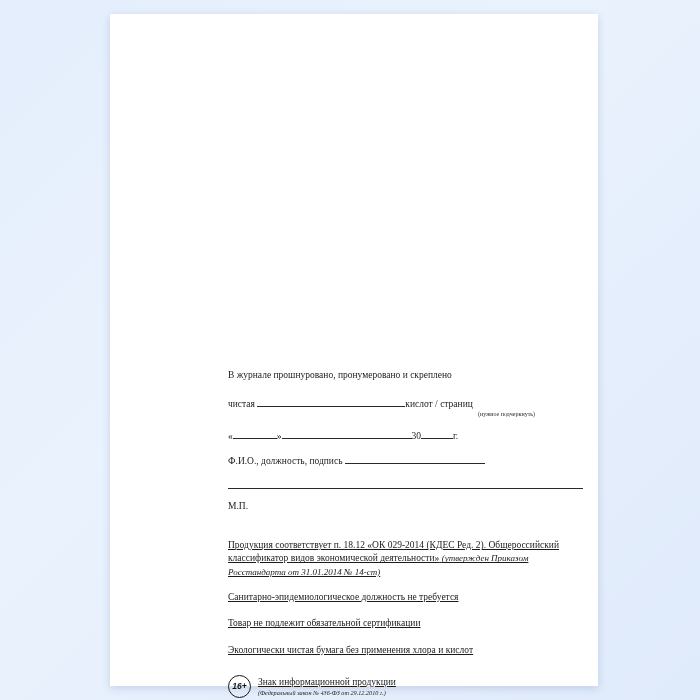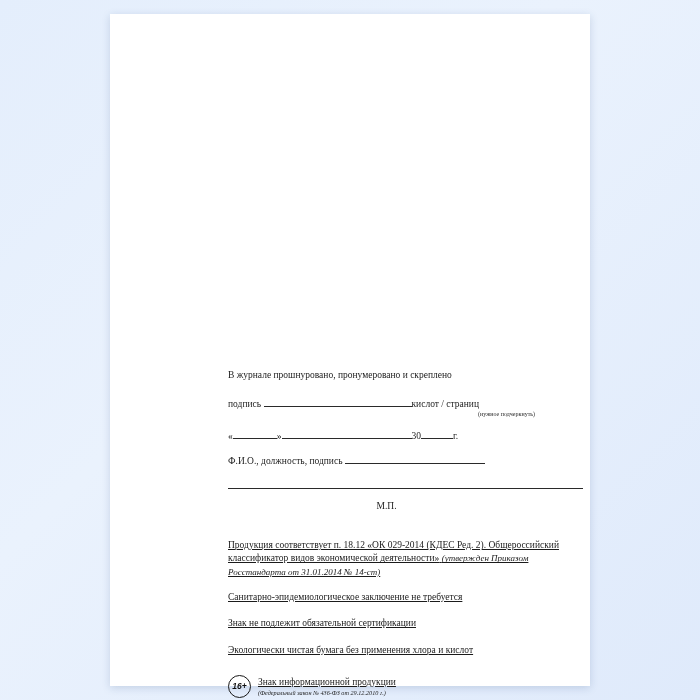--- a/index.html
+++ b/index.html
@@ -21,20 +21,21 @@
   }
   
   #page {
     position: absolute;
     left: 110px;
     top: 14px;
     width: 480px;
     height: 672px;
     background: #ffffff;
     box-shadow: 0 2px 8px rgba(40, 70, 120, 0.18);
+    padding-left: 8px;
   }
   .content {
     position: absolute;
     left: 118px;
     top: 355px;
     width: 355px;
     font-size: 9.5px;
     color: #1b1b1b;
     line-height: 1.35;
   }
@@ -59,21 +60,21 @@
   .r-full { width: 355px; display: block; border-bottom: 1px solid #2a2a2a; height: 10px; }
   .caption {
     display: block;
     font-size: 6px;
     text-align: right;
     margin-top: -1px;
     padding-right: 48px;
     color: #2a2a2a;
   }
   .mp {
-    text-align: center;
+    text-align: left;
     padding-right: 38px;
     margin-top: 9px;
     margin-bottom: 26px;
     font-size: 9.5px;
   }
   .para {
     margin-bottom: 12px;
     line-height: 1.4;
     text-decoration: underline;
   }
@@ -122,21 +123,21 @@
 <body>
 
 <div id="stage">
   <div id="page">
 
     <div class="content">
 
       <div class="intro">В журнале прошнуровано, пронумеровано и скреплено</div>
 
       <div class="line-row">
-        <span>подпись</span>
+        <span>чистая</span>
         <span class="rule r-long"></span><span>кислот / страниц</span>
         <span class="caption">(нужное подчеркнуть)</span>
       </div>
 
       <div class="line-row">
         <span>«</span><span class="rule r-date1"></span><span>»</span><span class="rule r-date2"></span><span>30</span><span class="rule r-date3"></span><span>г.</span>
       </div>
 
       <div class="line-row">
         <span>Ф.И.О., должность, подпись</span>
@@ -148,25 +149,25 @@
       </div>
 
       <div class="mp">М.П.</div>
 
       <div class="para">
         <span>Продукция соответствует п. 18.12 «ОК 029-2014 (КДЕС Ред. 2). Общероссийский классификатор видов экономической деятельности»</span>
         <span class="it">(утвержден Приказом Росстандарта от 31.01.2014 № 14-ст)</span>
       </div>
 
       <div class="para para-sep">
-        <span>Санитарно-эпидемиологическое заключение не требуется</span>
+        <span>Санитарно-эпидемиологическое должность не требуется</span>
       </div>
 
       <div class="para para-sep">
-        <span>Знак не подлежит обязательной сертификации</span>
+        <span>Товар не подлежит обязательной сертификации</span>
       </div>
 
       <div class="para para-sep">
         <span>Экологически чистая бумага без применения хлора и кислот</span>
       </div>
 
       <div class="footer">
         <div class="agebadge">16+</div>
         <div class="footer-text">
           <span class="ft-main">Знак информационной продукции</span>

